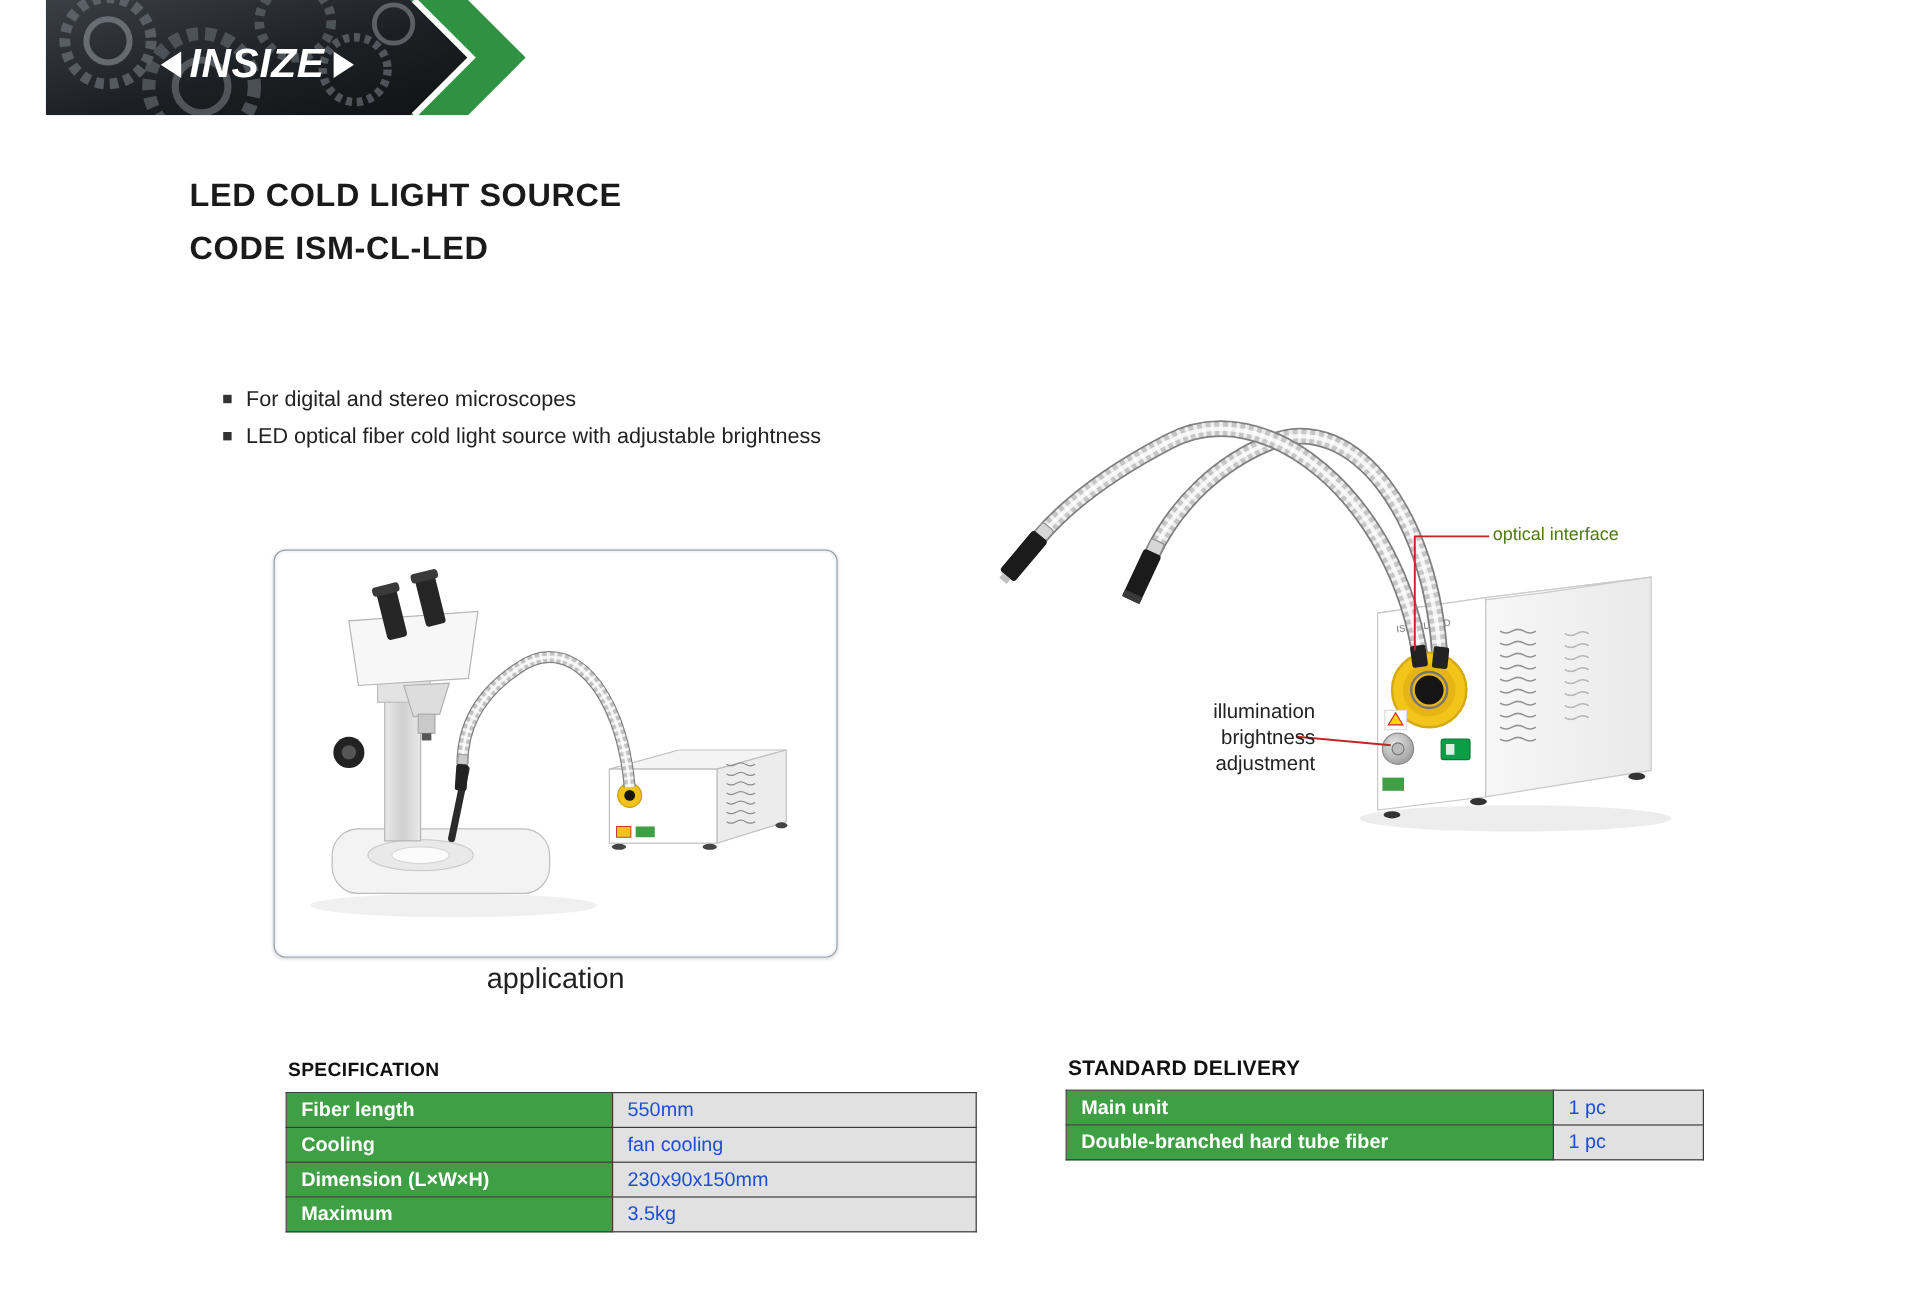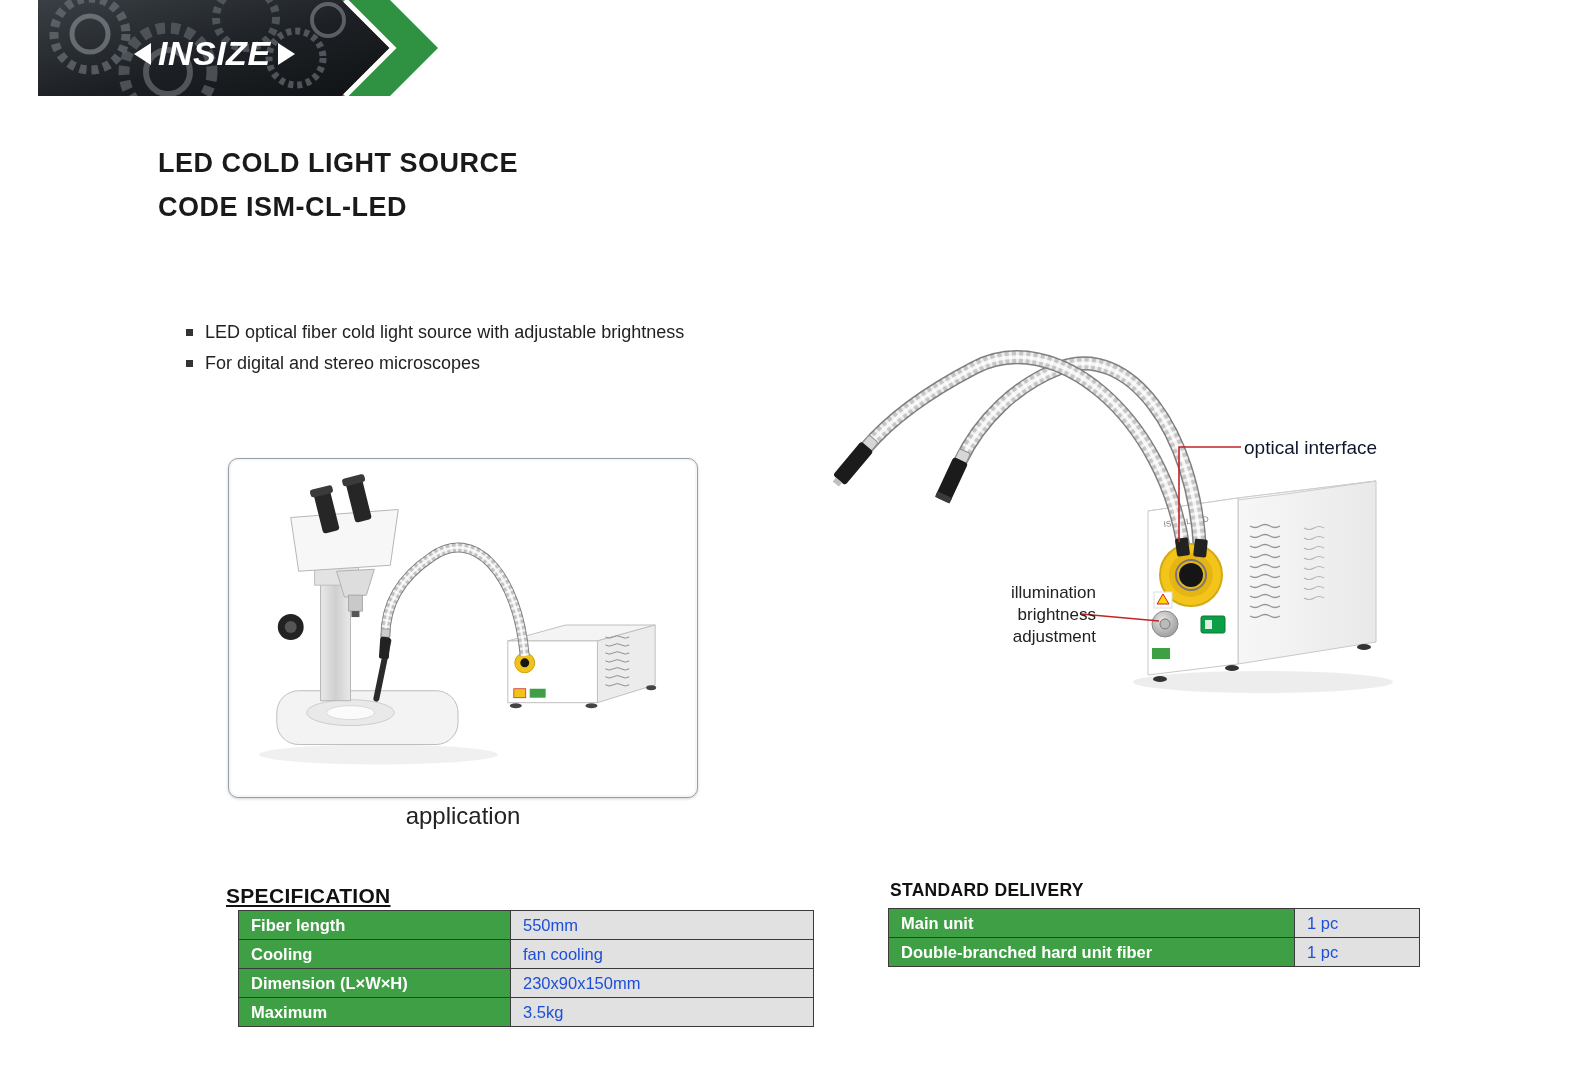--- a/index.html
+++ b/index.html
@@ -23,25 +23,25 @@
   .features .bullet { width:7px; height:7px; background:#333; margin:7px 12px 0 0; flex:0 0 auto; }
 
   
   .app-box { position:absolute; left:190px; top:458px; width:470px; height:340px;
              border:1px solid #97a0a8; border-radius:10px; background:#fff;
              box-shadow: inset 0 0 0 2px #f4f6f7, 0 1px 3px rgba(0,0,0,.18); overflow:hidden; }
   .app-caption { position:absolute; left:190px; top:802px; width:470px; text-align:center; font-size:24px; color:#222; }
 
   
   .product-illustration { position:absolute; left:770px; top:250px; width:600px; height:520px; }
-  .anno-optical { position:absolute; left:1206px; top:437px; font-size:19px; color:#0f172a; white-space:nowrap; }
+  .anno-optical { position:absolute; left:1206px; top:437px; font-size:15px; color:#4d7c0f; white-space:nowrap; }
   .anno-illumination { position:absolute; left:948px; top:582px; width:110px; font-size:17px; line-height:1.3; color:#222;text-align:right; }
 
   
-  .spec-heading { position:absolute; left:188px; top:884px; font-size:21px; font-weight:bold; color:#111; letter-spacing:0.3px;text-decoration:underline; }
+  .spec-heading { position:absolute; left:202px; top:884px; font-size:16px; font-weight:bold; color:#111; letter-spacing:0.3px; }
   .delivery-heading { position:absolute; left:852px; top:880px; font-size:17.5px; font-weight:bold; color:#111; letter-spacing:0.3px; }
 
   table.data-table { position:absolute; border-collapse:collapse; font-size:16.5px; }
   table.data-table td { border:1px solid #3a3a3a; height:29px; padding:0 12px; vertical-align:middle; }
   td.cell-label { background:#3f9f45; color:#ffffff; font-weight:bold; }
   td.cell-value { background:#e1e1e1; color:#1d4ed8; }
 
   .spec-table { left:200px; top:910px; width:576px; }
   .spec-table td.cell-label { width:272px; }
   .delivery-table { left:850px; top:908px; width:532px; }
@@ -85,25 +85,25 @@
     <span class="logo-text">INSIZE</span>
     <span class="tri-right"></span>
   </div>
 
   <div class="title-line1">LED COLD LIGHT SOURCE</div>
   <div class="title-line2">CODE ISM-CL-LED</div>
 
   <ul class="features">
     <li>
       <span class="bullet"></span>
-      <span>LED optical fiber cold light source with adjustable brightness</span>
+      <span>For digital and stereo microscopes</span>
     </li>
     <li>
       <span class="bullet"></span>
-      <span>For digital and stereo microscopes</span>
+      <span>LED optical fiber cold light source with adjustable brightness</span>
     </li>
   </ul>
 
   <div class="app-box">
     <svg width="468" height="338" viewBox="0 0 470 338">
       <defs>
         <linearGradient id="colGrad" x1="0" y1="0" x2="1" y2="0">
           <stop offset="0" stop-color="#e9e9e9"></stop>
             <stop offset="0.5" stop-color="#cfcfcf"></stop>
             <stop offset="1" stop-color="#e9e9e9"></stop>
@@ -290,19 +290,19 @@
     </table>
 
   <div class="delivery-heading">STANDARD DELIVERY</div>
   <table class="data-table delivery-table">
     <tbody>
         <tr>
       <td class="cell-label">Main unit</td>
       <td class="cell-value">1 pc</td>
     </tr>
     <tr>
-      <td class="cell-label">Double-branched hard unit fiber</td>
+      <td class="cell-label">Double-branched hard tube fiber</td>
       <td class="cell-value">1 pc</td>
     </tr>
   </tbody>
     </table>
 
 </div>
 
 </body></html>

